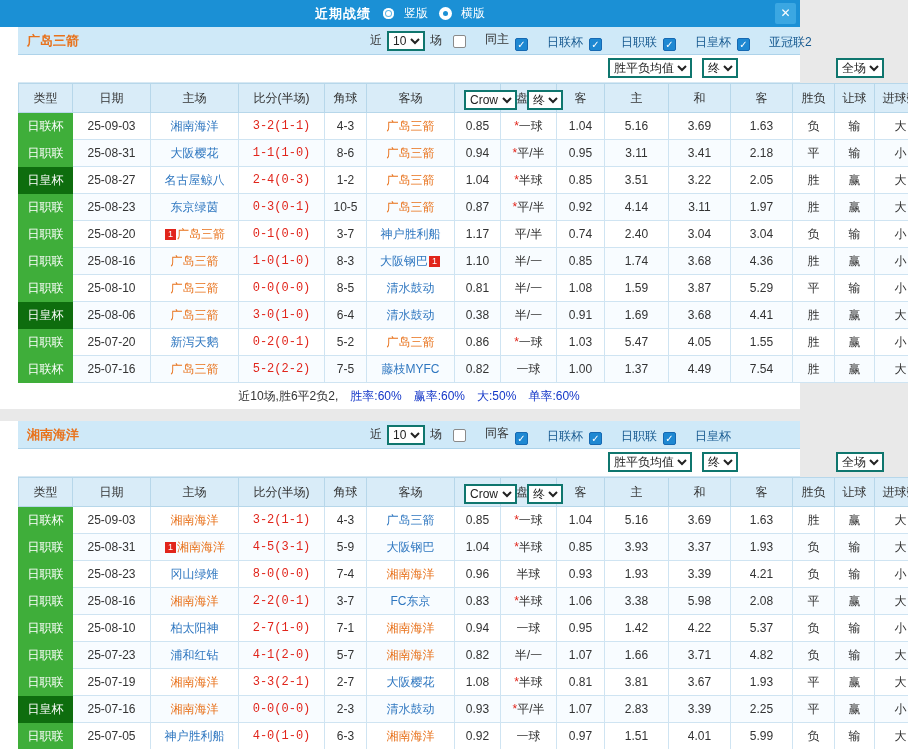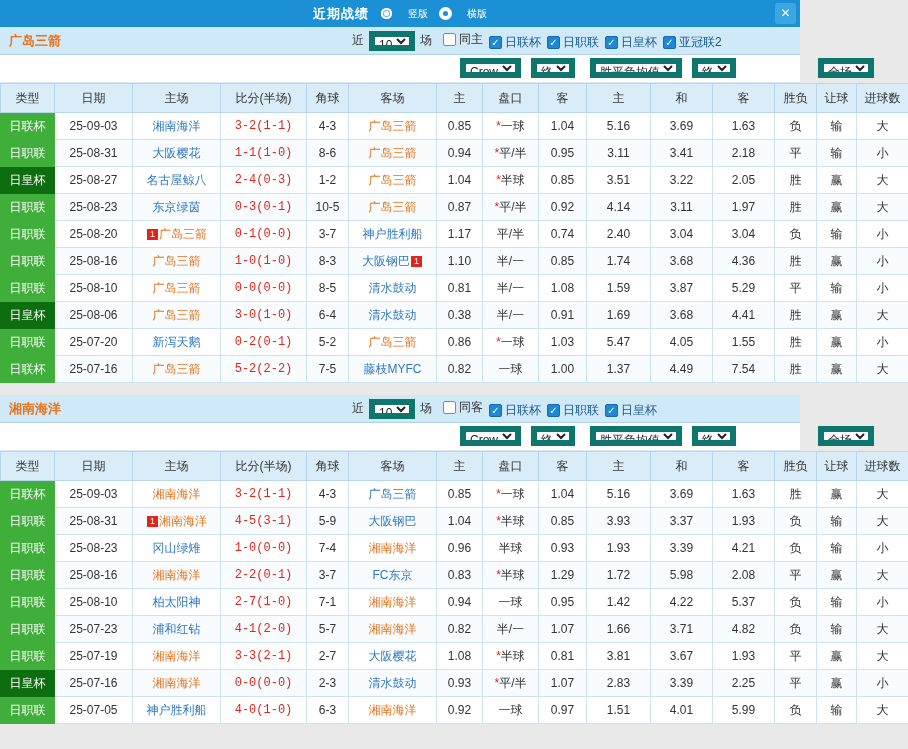--- a/index.html
+++ b/index.html
@@ -5,53 +5,53 @@
   * { margin:0; padding:0; box-sizing:border-box; }
   html,body { width:908px; height:749px; overflow:hidden; background:#e9e9e9;
     font-family:"Liberation Sans","DejaVu Sans",sans-serif; }
   .app { width:800px; }
 
   
   .topbar { position:relative; height:27px; background:#1b90d5; display:flex;
     align-items:center; justify-content:center; }
   .topbar-title { color:#fff; font-weight:bold; font-size:13px; letter-spacing:1px; }
   .radio-group { display:inline-flex; align-items:center; }
-  .radio-opt { display:inline-flex; align-items:center; gap:16px; color:#fff; font-size:10px;
+  .radio-opt { display:inline-flex; align-items:center; gap:10px; color:#fff; font-size:12px;
     cursor:pointer; margin-left:12px;font-family:Liberation Mono, monospace; }
   .radio { width:11px; height:11px; border-radius:50%; background:#fff; display:inline-block;
     position:relative; }
   .radio.sel { background:#fff; box-shadow:0 0 0 1px #fff; }
   .radio.sel::after { content:''; position:absolute; left:3px; top:3px; width:5px; height:5px;
     border-radius:50%; background:#1b90d5; }
   .radio:not(.sel){ box-shadow: inset 0 0 0 2px #fff, inset 0 0 0 3px #5fb6e6; }
   .close-btn { position:absolute; right:4px; top:3px; width:21px; height:21px; background:#3ba7e2;
     color:#fff; border:none; font-size:12px; line-height:21px; text-align:center; cursor:pointer;
     border-radius:2px; padding:0; }
 
   
-  .team-section { background:#fff; }
+  .team-section { background:#fff;padding-left:18px; }
   .team-section + .team-section { margin-top:12px; }
   .section-header { position:relative; height:28px; background:#cfe9f8;
     border-bottom:1px solid #aed3ea; display:flex; align-items:center; }
   .team-name { color:#e8721c; font-weight:bold; font-size:13px; padding-left:9px; }
   .filters { position:absolute; left:352px; display:flex; align-items:center; gap:5px;
     font-size:12px; color:#333; white-space:nowrap; }
-  select { font-size:12px; height:20px; background:#fff; border:6px solid #0f766e; color:#222; }
-  .cb-opt { display:inline-flex; align-items:center; gap:3px; cursor:pointer; margin-left:6px; }
+  select { font-size:12px; height:20px; background:#fff; border:2px solid #0f766e; color:#222; }
+  .cb-opt { display:inline-flex; align-items:flex-end; gap:19px; cursor:pointer; margin-left:6px; }
   .checkbox { width:13px; height:13px; border:1px solid #8a8a8a; background:#fff;
     display:inline-flex; align-items:center; justify-content:center; font-size:10px; color:#fff;
     border-radius:2px; }
   .checkbox.checked { background:#1e88d2; border-color:#1669b2; }
   .cb-text { color:#15588f; }
   .cb-text.plain { color:#333; }
 
   
   .selects-row { position:relative; height:28px; background:#fff; border-bottom:1px solid #d7e8f3; }
   .sel-group { position:absolute; top:3px; display:flex; gap:10px; }
-  .ah-group { left:460px; }
+  .ah-group { left:446px;margin-top:32px; }
   .eu-group { left:590px; }
   .scope-group { left:818px;justify-content:flex-end; }
 
   
   .results-table { width:908px; border-collapse:collapse; table-layout:fixed; background:#fff; }
   .results-table th { background:#d9ecf8; color:#333; font-weight:normal; font-size:12px;
     height:29px; border:1px solid #b7d7ea; white-space:nowrap; overflow:hidden; }
   .results-table td { height:27px; border:1px solid #cfe4f2; font-size:12px; text-align:center;
     color:#333; white-space:nowrap; overflow:hidden; }
   tbody tr:nth-child(even) td { background:#f8fcff; }
@@ -330,20 +330,27 @@
               <td class="odds">1.00</td>
               <td class="odds">1.37</td>
               <td class="odds">4.49</td>
               <td class="odds">7.54</td>
               <td class="res c-red">胜</td>
               <td class="res c-red">赢</td>
               <td class="res c-red">大</td>
             </tr>
           </tbody>
     </table>
+    <div class="summary">
+          <span class="sum-lead">近10场,胜6平2负2,</span>
+          <span class="sum-rate">胜率:60%</span>
+          <span class="sum-rate">赢率:60%</span>
+          <span class="sum-rate">大:50%</span>
+          <span class="sum-rate">单率:60%</span>
+        </div>
   </section>
 
   <section class="team-section">
     <div class="section-header">
       <span class="team-name">湘南海洋</span>
       <div class="filters">
         <span class="f-label">近</span>
         <select class="count-select"><option>10</option></select>
         <span class="f-label">场</span>
         <span class="checkboxes"><label class="cb-opt">
@@ -443,21 +450,21 @@
               <td class="odds">3.37</td>
               <td class="odds">1.93</td>
               <td class="res c-green">负</td>
               <td class="res c-green">输</td>
               <td class="res c-red">大</td>
             </tr>
             <tr class="data-row">
               <td class="league lg-green">日职联</td>
               <td class="date">25-08-23</td>
               <td class="teamcell"><span class="team-link">冈山绿雉</span></td>
-              <td class="score">1-0(0-0)</td>
+              <td class="score">8-0(0-0)</td>
               <td class="corner">7-4</td>
               <td class="teamcell"><span class="team-focus">湘南海洋</span></td>
               <td class="odds">0.96</td>
               <td class="handicap">半球</td>
               <td class="odds">0.93</td>
               <td class="odds">1.93</td>
               <td class="odds">3.39</td>
               <td class="odds">4.21</td>
               <td class="res c-green">负</td>
               <td class="res c-green">输</td>
@@ -465,22 +472,22 @@
             </tr>
             <tr class="data-row">
               <td class="league lg-green">日职联</td>
               <td class="date">25-08-16</td>
               <td class="teamcell"><span class="team-focus">湘南海洋</span></td>
               <td class="score">2-2(0-1)</td>
               <td class="corner">3-7</td>
               <td class="teamcell"><span class="team-link">FC东京</span></td>
               <td class="odds">0.83</td>
               <td class="handicap"><span class="star">*</span><span>半球</span></td>
-              <td class="odds">1.29</td>
-              <td class="odds">1.72</td>
+              <td class="odds">1.06</td>
+              <td class="odds">3.38</td>
               <td class="odds">5.98</td>
               <td class="odds">2.08</td>
               <td class="res c-blue">平</td>
               <td class="res c-red">赢</td>
               <td class="res c-red">大</td>
             </tr>
             <tr class="data-row">
               <td class="league lg-green">日职联</td>
               <td class="date">25-08-10</td>
               <td class="teamcell"><span class="team-link">柏太阳神</span></td>

